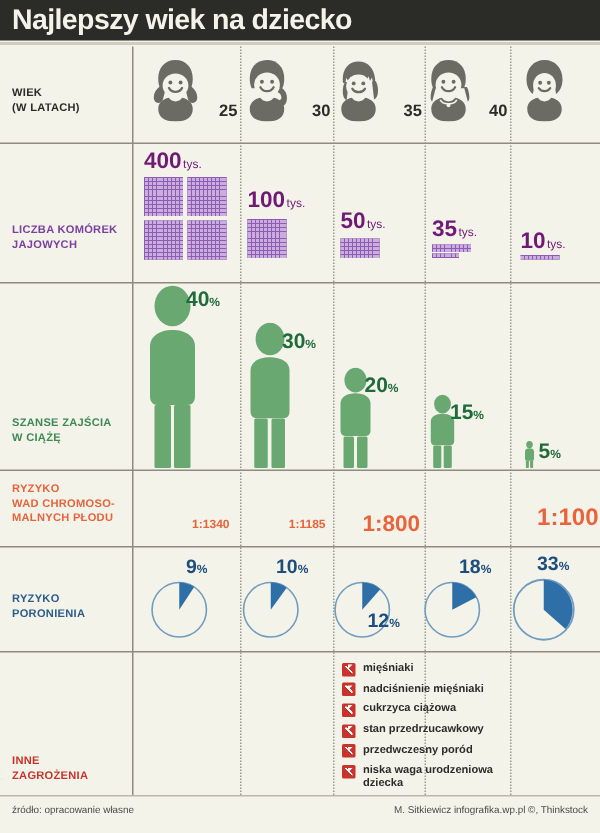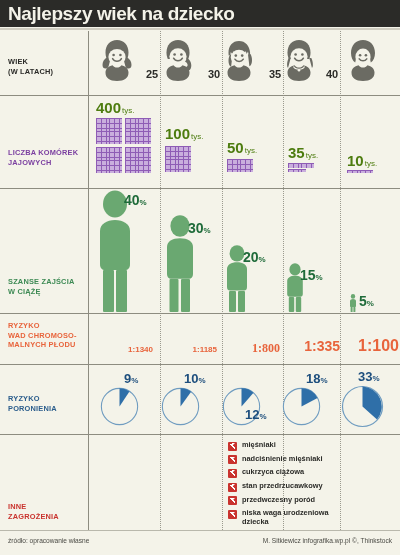--- a/index.html
+++ b/index.html
@@ -55,21 +55,21 @@
   .lbl-risk{color:#e8643c;}
   .lbl-misc{color:#2b5d8c;}
   .lbl-other{color:#c9332e;}
 
   
   .age-icon{position:absolute;}
   .age-num{
     position:absolute;font-size:11px;font-weight:bold;color:#2b2b28;
   }
   .egg-val{
-    position:absolute;color:#4d7c0f;font-weight:bold;white-space:nowrap;
+    position:absolute;color:#701a75;font-weight:bold;white-space:nowrap;
   }
   .egg-val .num{font-size:15px;}
   .egg-val .unit{font-size:8px;font-weight:normal;margin-left:1px;}
   .egg-grid{
     position:absolute;
     background-image:
       repeating-linear-gradient(to right, #8e5cb5 0 0.6px, transparent 0.6px 2.6px),
       repeating-linear-gradient(to bottom, #8e5cb5 0 0.6px, transparent 0.6px 2.6px);
     background-color:#c9aedd;
   }
@@ -334,22 +334,21 @@
   </div>
 
   <div class="row-label lbl-risk" style="top:321px;">
     <div>RYZYKO</div>
     <div>WAD CHROMOSO-</div>
     <div>MALNYCH PŁODU</div>
   </div>
 
   <div class="risk-val" style="left:98px;top:345px;width:55px;font-size:8px;">1:1340</div>
   <div class="risk-val" style="left:161px;top:345px;width:56px;font-size:8px;">1:1185</div>
-  <div class="risk-val" style="left:222px;top:341px;width:58px;font-size:12px;font-family:Liberation Serif, serif;">1:800</div>
-  <div class="risk-val" style="left:282px;top:338px;width:58px;font-size:14px;">1:335</div>
+  <div class="risk-val" style="left:222px;top:341px;width:58px;font-size:15px;">1:800</div>
   <div class="risk-val" style="left:341px;top:337px;width:58px;font-size:16px;">1:100</div>
 
   <div class="row-label lbl-misc" style="top:394px;">
     <div>RYZYKO</div>
     <div>PORONIENIA</div>
   </div>
 
   <svg style="position:absolute;left:100px;top:387px;" width="39" height="39" viewBox="0 0 40 40">
     <circle cx="20" cy="20" r="18.6" fill="#f4f3e9" stroke="#6f9cc0" stroke-width="1.1"></circle>
     <path d="M20 20 L20 1.4 A18.6 18.6 0 0 1 30.2 4.5 Z" fill="#2f6fa8"></path>

